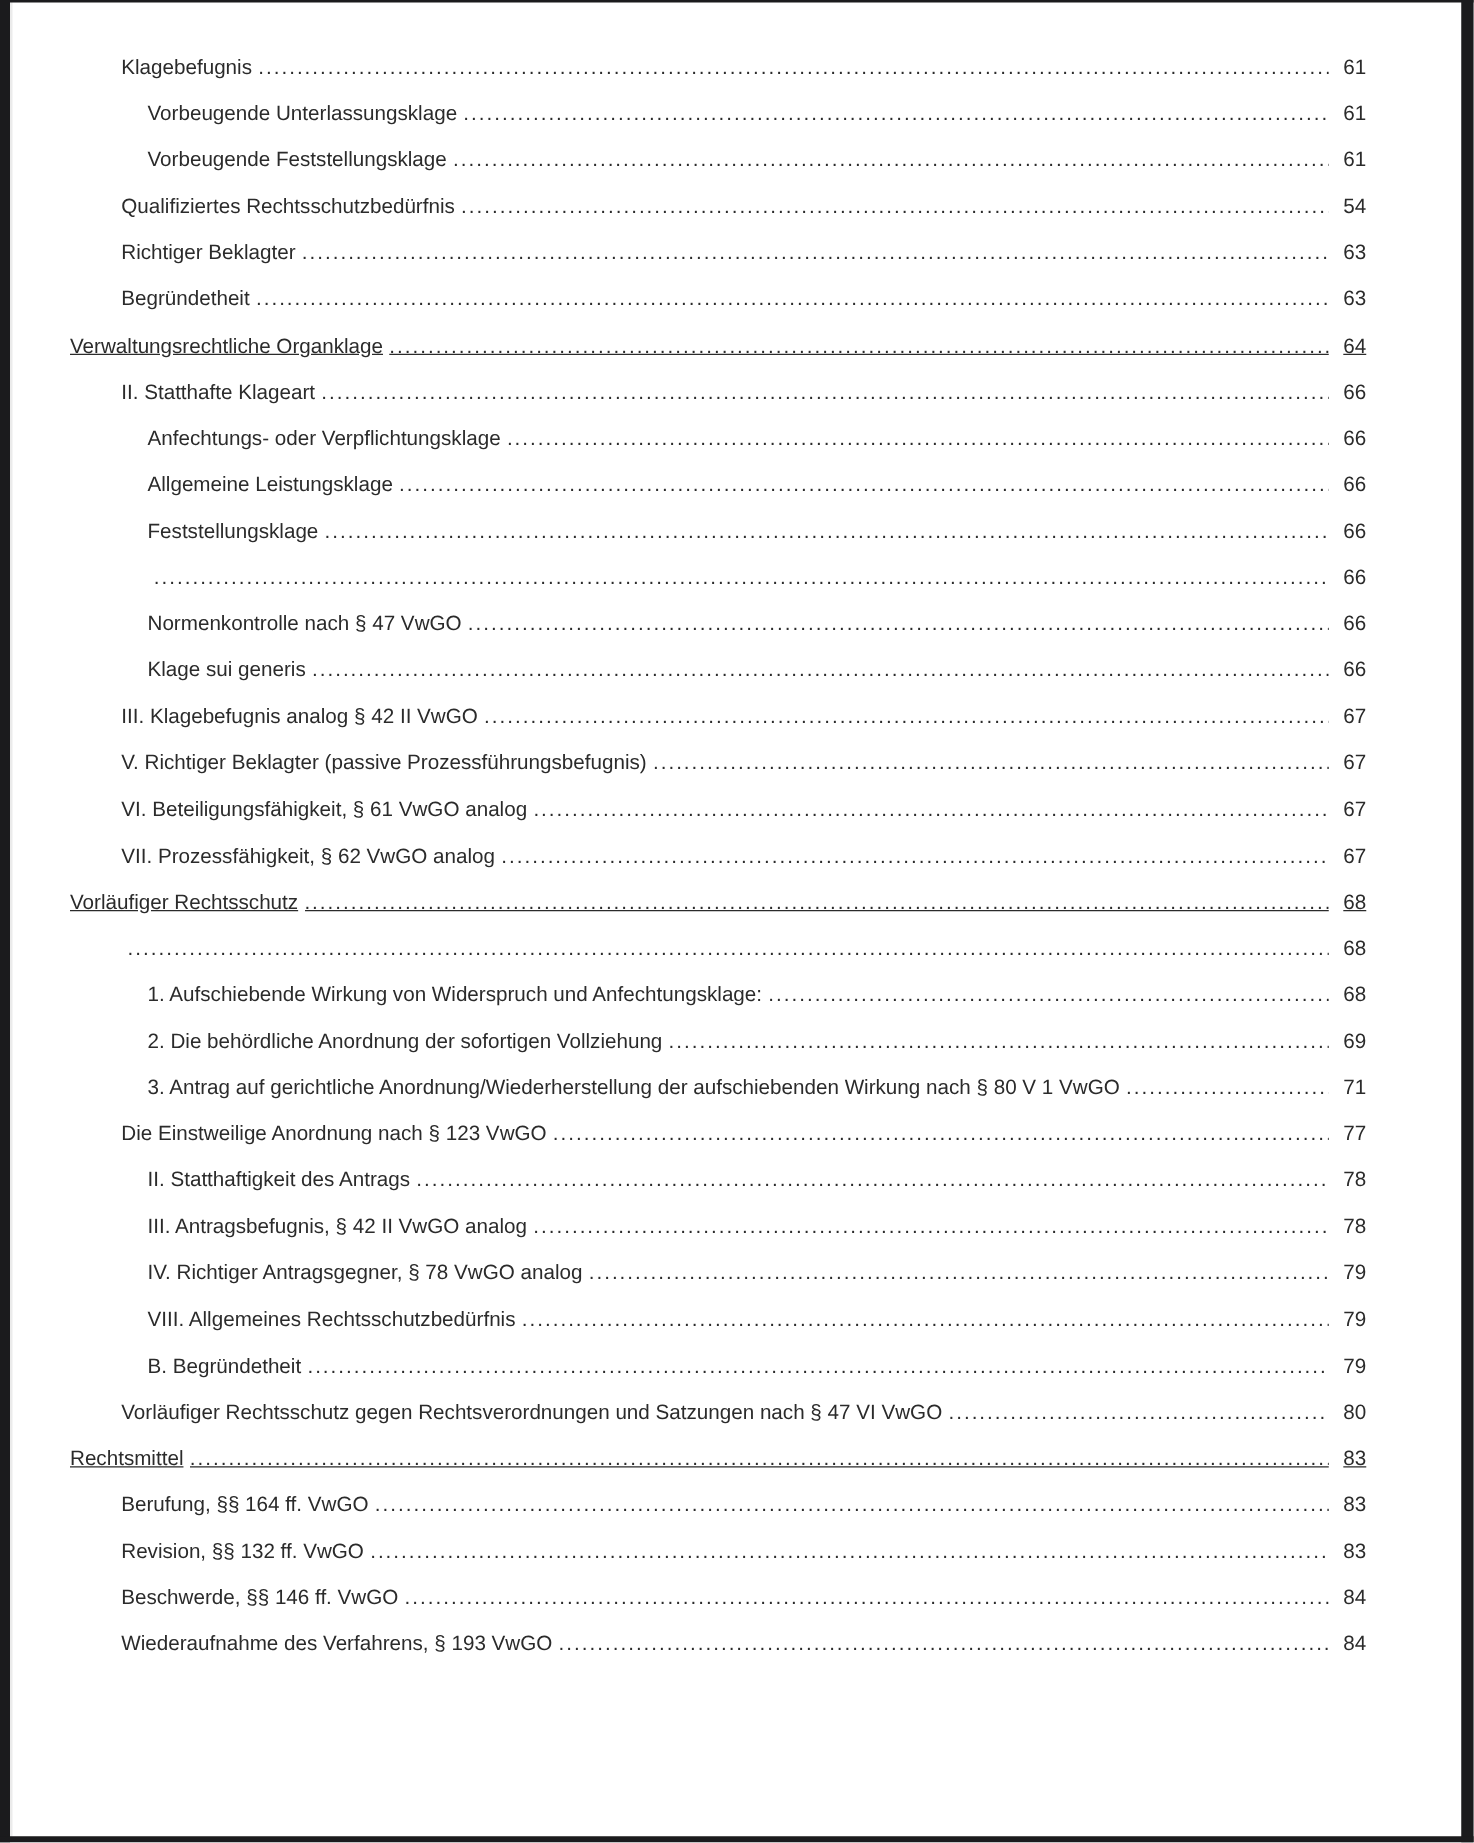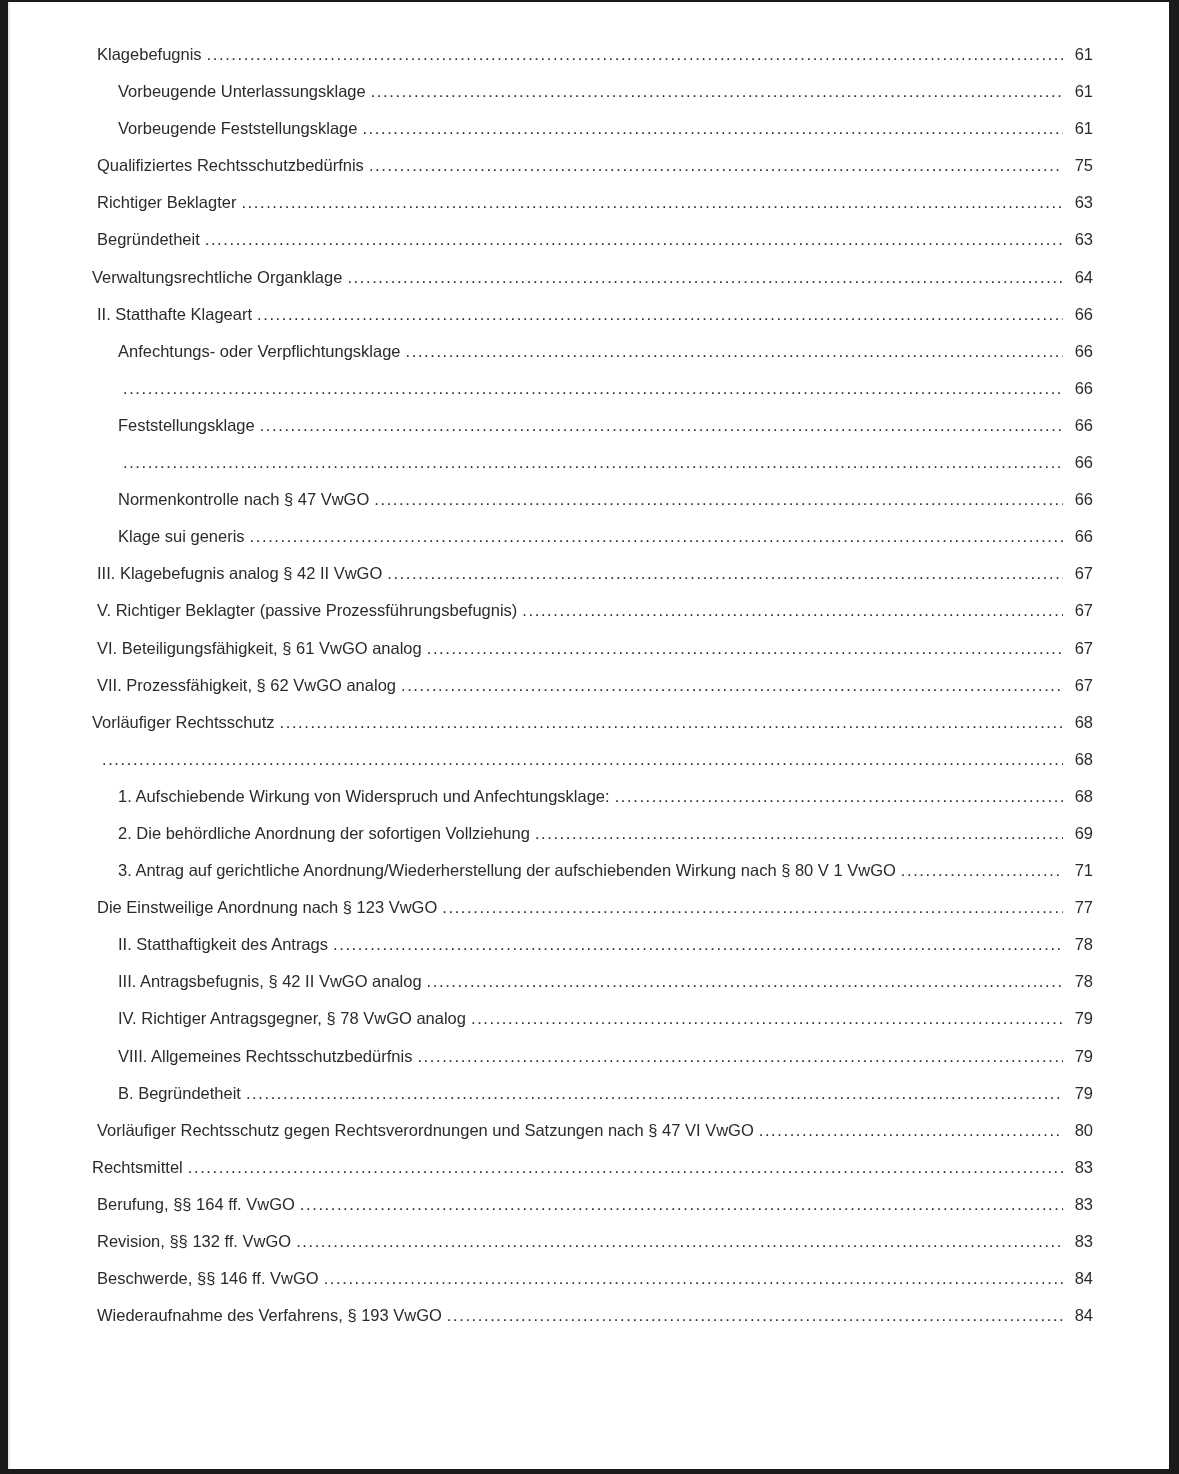--- a/index.html
+++ b/index.html
@@ -39,21 +39,21 @@
   }
   .toc-row {
     display: flex;
     align-items: baseline;
     height: 37.1px;
     line-height: 37.1px;
     font-size: 16.5px;
     color: #2b2b2b;
     cursor: pointer;
   }
-  .lvl1 { padding-left: 92px; }
+  .lvl1 { padding-left: 56px; text-decoration: underline; }
   .lvl2 { padding-left: 97px; }
   .lvl3 { padding-left: 118px; }
   .toc-label {
     white-space: nowrap;
     flex: 0 0 auto;
   }
   .toc-dots {
     flex: 1 1 auto;
     overflow: hidden;
     white-space: nowrap;
@@ -91,21 +91,21 @@
     <span class="toc-num">61</span>
   </div>
       <div class="toc-row lvl3">
     <span class="toc-label">Vorbeugende Feststellungsklage</span>
     <span class="toc-dots">............................................................................................................................................................................................................................................................................................................</span>
     <span class="toc-num">61</span>
   </div>
       <div class="toc-row lvl2">
     <span class="toc-label">Qualifiziertes Rechtsschutzbedürfnis</span>
     <span class="toc-dots">............................................................................................................................................................................................................................................................................................................</span>
-    <span class="toc-num">75</span>
+    <span class="toc-num">54</span>
   </div>
       <div class="toc-row lvl2">
     <span class="toc-label">Richtiger Beklagter</span>
     <span class="toc-dots">............................................................................................................................................................................................................................................................................................................</span>
     <span class="toc-num">63</span>
   </div>
       <div class="toc-row lvl2">
     <span class="toc-label">Begründetheit</span>
     <span class="toc-dots">............................................................................................................................................................................................................................................................................................................</span>
     <span class="toc-num">63</span>
@@ -119,20 +119,21 @@
     <span class="toc-label">II. Statthafte Klageart</span>
     <span class="toc-dots">............................................................................................................................................................................................................................................................................................................</span>
     <span class="toc-num">66</span>
   </div>
       <div class="toc-row lvl3">
     <span class="toc-label">Anfechtungs- oder Verpflichtungsklage</span>
     <span class="toc-dots">............................................................................................................................................................................................................................................................................................................</span>
     <span class="toc-num">66</span>
   </div>
       <div class="toc-row lvl3">
+    <span class="toc-label">Allgemeine Leistungsklage</span>
     <span class="toc-dots">............................................................................................................................................................................................................................................................................................................</span>
     <span class="toc-num">66</span>
   </div>
       <div class="toc-row lvl3">
     <span class="toc-label">Feststellungsklage</span>
     <span class="toc-dots">............................................................................................................................................................................................................................................................................................................</span>
     <span class="toc-num">66</span>
   </div>
       <div class="toc-row lvl3">
     <span class="toc-dots">............................................................................................................................................................................................................................................................................................................</span>

